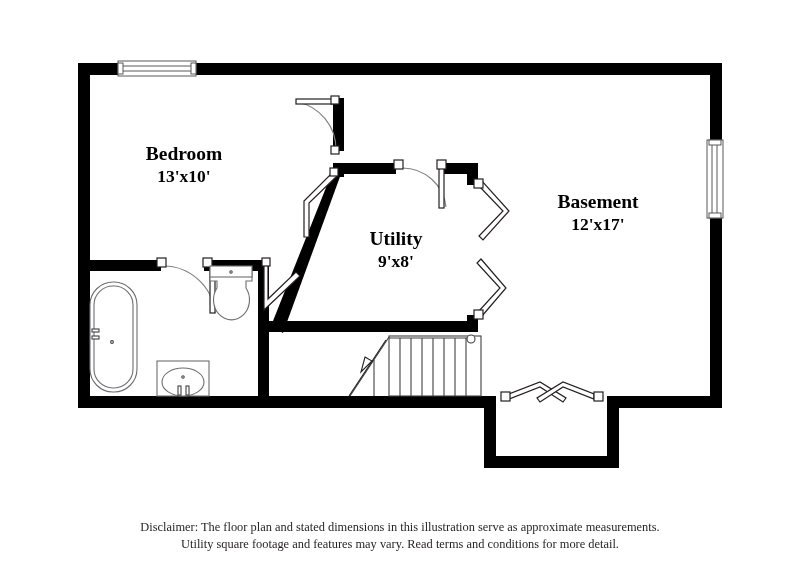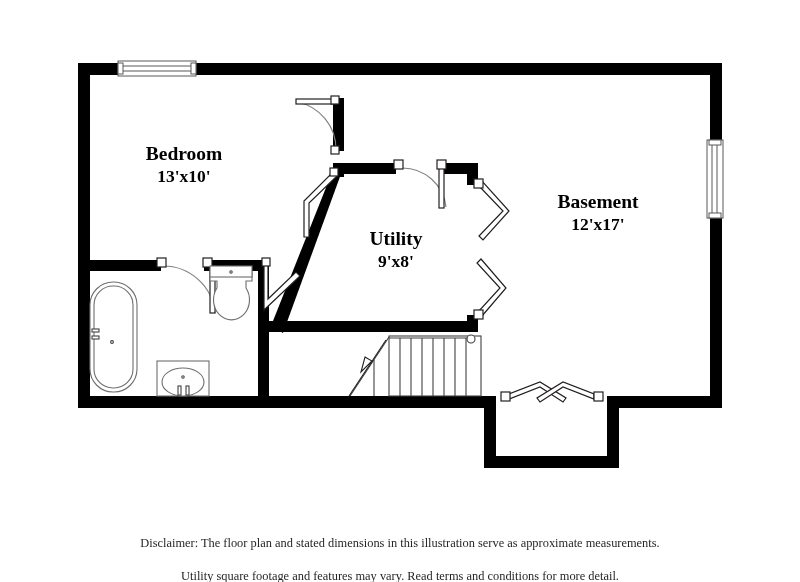--- a/index.html
+++ b/index.html
@@ -54,21 +54,21 @@
     position: absolute;
     left: 0;
     top: 519px;
     width: 800px;
     text-align: center;
     font-family: "Liberation Serif", serif;
     font-size: 12.4px;
     line-height: 16.5px;
     color: #231f20;
   }
-  .disclaimer div { white-space: nowrap; margin-top: 16px; }
+  .disclaimer div { white-space: nowrap; }
 </style>
 </head>
 <body>
 
 <div id="plan-wrap">
   <svg id="floorplan" viewBox="0 0 800 582">
 
     <g>
 
       <rect class="wall" x="78" y="63" width="41" height="12"></rect>

